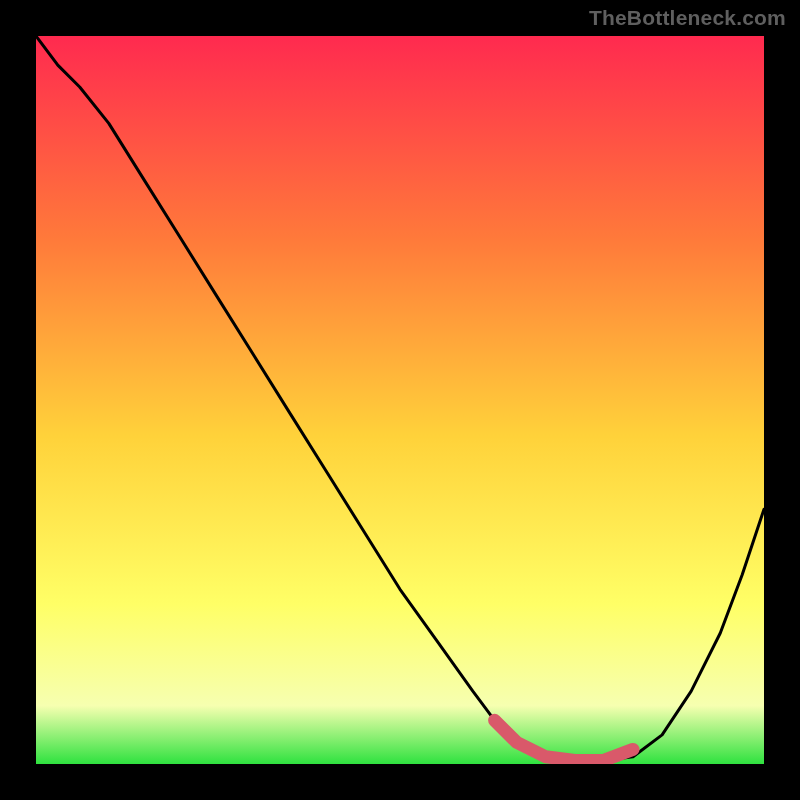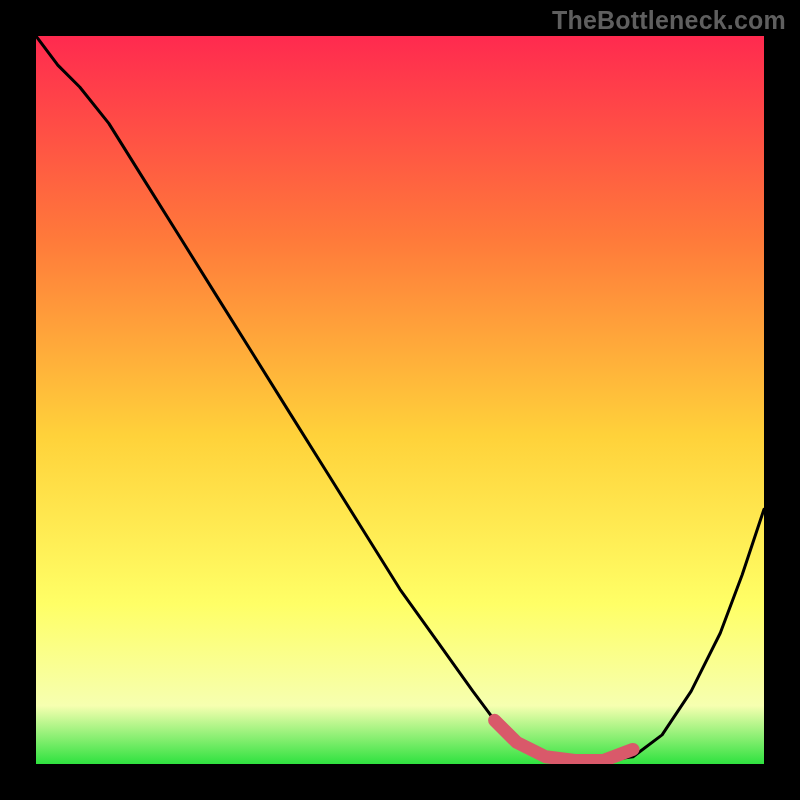--- a/index.html
+++ b/index.html
@@ -15,21 +15,21 @@
     position: relative;
     width: 800px;
     height: 800px;
     background: #000;
   }
   .watermark {
     position: absolute;
     top: 6px;
     right: 14px;
     color: #5f5f5f;
-    font-size: 25px;
+    font-size: 21px;
     font-weight: 600;
     letter-spacing: 0.2px;
     z-index: 5;
   }
   .plot-area {
     position: absolute;
     left: 36px;
     top: 36px;
     width: 728px;
     height: 728px;

